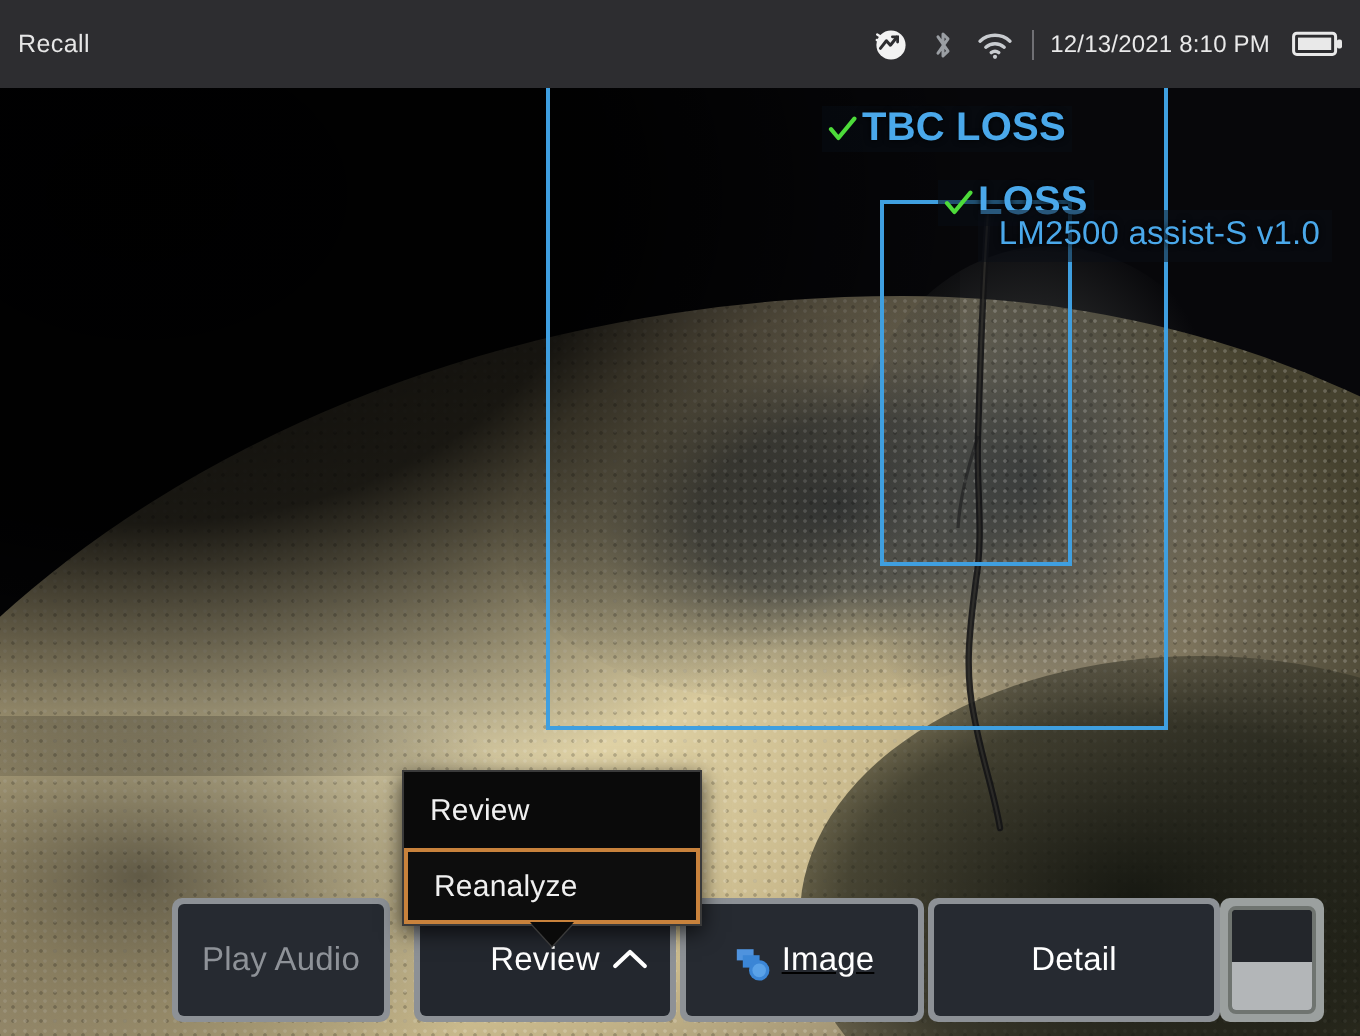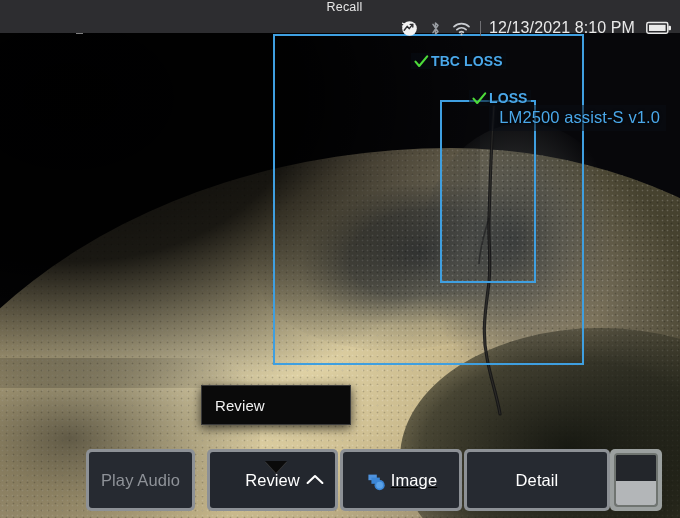--- a/index.html
+++ b/index.html
@@ -5,32 +5,31 @@
   * { margin:0; padding:0; box-sizing:border-box; }
   html,body {
     width:680px; height:518px; overflow:hidden;
     background:#000;
     font-family:"Liberation Sans", sans-serif;
   }
   #app { position:relative; width:680px; height:518px; overflow:hidden; }
 
   
   #taskbar{
-    position:absolute; left:0; top:0; width:680px; height:33px;
+    position:absolute; left:0; top:0; width:680px; height:44px;
     background:#2d2d30; display:flex; align-items:center;
     z-index:60;
-    flex-direction:column;
   }
   #taskbar-title{
     color:#e6e6e6; font-size:12.5px; margin-left:9px; letter-spacing:.2px;
   }
   #tray{ margin-left:auto; display:flex; align-items:center; gap:0; padding-right:8px; }
   .tray-ico{ display:flex; align-items:center; justify-content:center; width:26px; height:28px; }
   .tray-sep{ width:1px; height:15px; background:#707074; margin:0 8px 0 6px; }
-  #clock{ color:#e9e9e9; font-size:16px; white-space:nowrap; letter-spacing:.1px; }
+  #clock{ color:#e9e9e9; font-size:12px; white-space:nowrap; letter-spacing:.1px; }
   #battery-wrap{ display:flex; align-items:center; margin-left:11px; }
 
   
   #viewport{
     position:absolute; left:0; top:28px; width:680px; height:490px;
     overflow:hidden; background:#000;
   }
   
   #scene{ position:absolute; inset:0; background:#07070a; }
   
@@ -82,21 +81,21 @@
 
   
   #crack-svg{ position:absolute; left:0; top:0; width:680px; height:490px; }
 
   
   .ind-box{ position:absolute; border:2px solid #3f9fe0; box-sizing:border-box; }
   .ind-label{
     position:absolute; display:flex; align-items:center; gap:2px;
     background:rgba(8,12,20,.55); padding:0 3px; white-space:nowrap;
   }
-  .ind-label .txt{ color:#4aa8ea; font-size:14px; font-weight:600; letter-spacing:.1px;
+  .ind-label .txt{ color:#4aa8ea; font-size:20px; font-weight:600; letter-spacing:.1px;
                    text-shadow:0 0 3px rgba(0,0,0,.95); }
   .chk{ width:15px; height:13px; flex:0 0 auto; }
 
   
   #analytic{
     position:absolute; right:14px; top:77px;
     background:rgba(10,14,22,.52);
     padding:2px 6px 3px 10px;
     text-align:left;
   }
@@ -251,20 +250,23 @@
     </div>
 
     <div id="analytic">
       <div>LM2500 assist-S v1.0</div>
     </div>
 
     <div id="dropdown">
       <div class="menu-item">
         <span>Review</span>
       </div>
+      <div class="menu-item sel" style="border-color: rgb(200, 130, 60);">
+        <span>Reanalyze</span>
+      </div>
     </div>
     <div id="menu-arrow"></div>
   </div>
 
   <div id="toolbar">
 
     <div class="btn-frame" id="btn-play">
       <div class="btn-face">
         <span class="btn-text disabled">Play Audio</span>
       </div>

